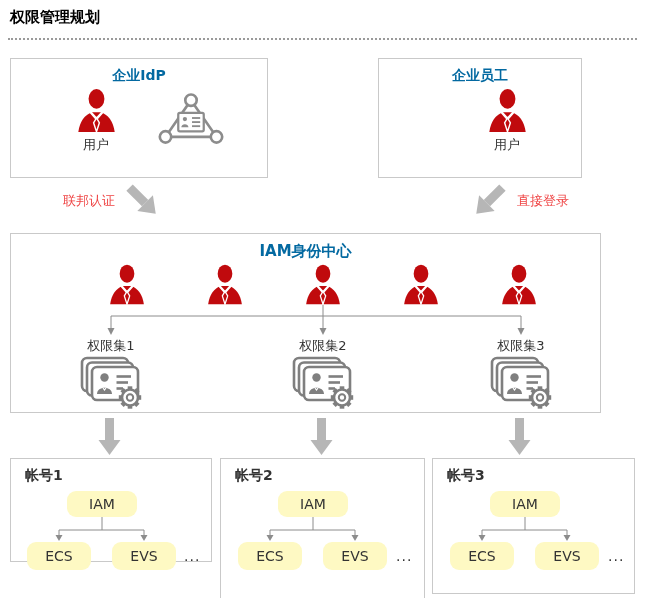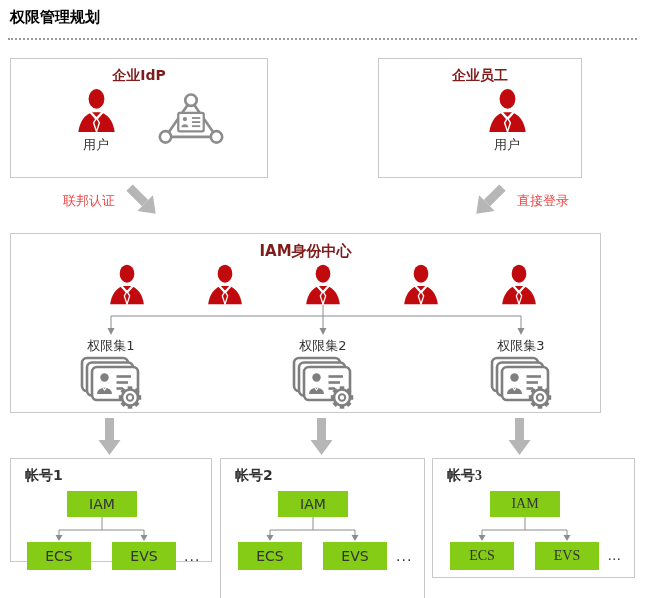--- a/index.html
+++ b/index.html
@@ -3,35 +3,35 @@
 <meta charset="utf-8">
 <style>
   * { margin:0; padding:0; box-sizing:border-box; }
   body { background:#fff; font-family:"DejaVu Sans","Liberation Sans",sans-serif; }
   .canvas { position:relative; width:645px; height:598px; background:#fff; overflow:hidden; }
 
   .page-title { position:absolute; left:10px; top:8px; font-size:15px; font-weight:600; color:#000000; }
   .dotted-divider { position:absolute; left:8px; right:8px; top:38px; border-top:2px dotted #9a9a9a; }
 
   .box { position:absolute; background:#fff; border:1px solid #c9c9c9; }
-  .box-title { position:absolute; left:0; right:0; top:8px; text-align:center; font-size:14px; font-weight:bold; color:#7f1d1d; }
+  .box-title { position:absolute; left:0; right:0; top:8px; text-align:center; font-size:14px; font-weight:bold; color:#0369a1; }
 
   .figure { position:absolute; text-align:center; }
   .figure .icon { display:block; margin:0 auto; }
   .figure .cap { display:block; margin-top:4px; font-size:13px; color:#333; white-space:nowrap; }
 
   .flow-label { position:absolute; font-size:13px; color:#ef4444; white-space:nowrap; }
   .big-arrow { position:absolute; }
 
   .ps-label { position:absolute; width:120px; text-align:center; font-size:13px; color:#333; }
   .ps-icon { position:absolute; }
 
   .acct-title { position:absolute; left:14px; top:8px; font-size:14px; font-weight:bold; color:#333; }
-  .gray-node { position:absolute; background:#84cc16; color:#333; font-size:14px;
-               display:flex; align-items:center; justify-content:center; }
+  .gray-node { position:absolute; background:#fef9c3; color:#333; font-size:14px;
+               display:flex; align-items:center; justify-content:center;border-radius:9px; }
   .more-dots { position:absolute; font-size:14px; color:#333; letter-spacing:1px; }
 
   svg { display:block; }
   .overlay { position:absolute; left:0; top:0; }
 </style>
 </head>
 <body>
 
 <svg width="0" height="0" style="position:absolute">
   <defs>
@@ -217,21 +217,21 @@
       <g fill="#8c8c8c">
           <polygon points="45.5,21 52.5,21 49,27"></polygon>
           <polygon points="130.5,21 137.5,21 134,27"></polygon>
         </g>
     </svg>
     <div class="gray-node" style="left:17px; top:83px; width:64px; height:28px;">ECS</div>
     <div class="gray-node" style="left:102px; top:83px; width:64px; height:28px;">EVS</div>
     <div class="more-dots" style="left:175px; top:89px;">...</div>
   </div>
 
-  <div class="box" style="left:432px; top:458px; width:203px; height:120px;font-family:Liberation Serif, serif;">
+  <div class="box" style="left:432px; top:458px; width:203px; height:136px;">
     <div class="acct-title">帐号3</div>
     <div class="gray-node" style="left:57px; top:32px; width:70px; height:26px;">IAM</div>
     <svg class="overlay" style="left:0; top:55px;" width="203" height="28" viewBox="0 0 203 28">
       <g stroke="#8c8c8c" stroke-width="1" fill="none">
         <line x1="92" y1="3" x2="92" y2="16"></line>
           <line x1="49" y1="16" x2="134" y2="16"></line>
         <line x1="49" y1="16" x2="49" y2="22"></line>
           <line x1="134" y1="16" x2="134" y2="22"></line>
       </g>
       <g fill="#8c8c8c">

